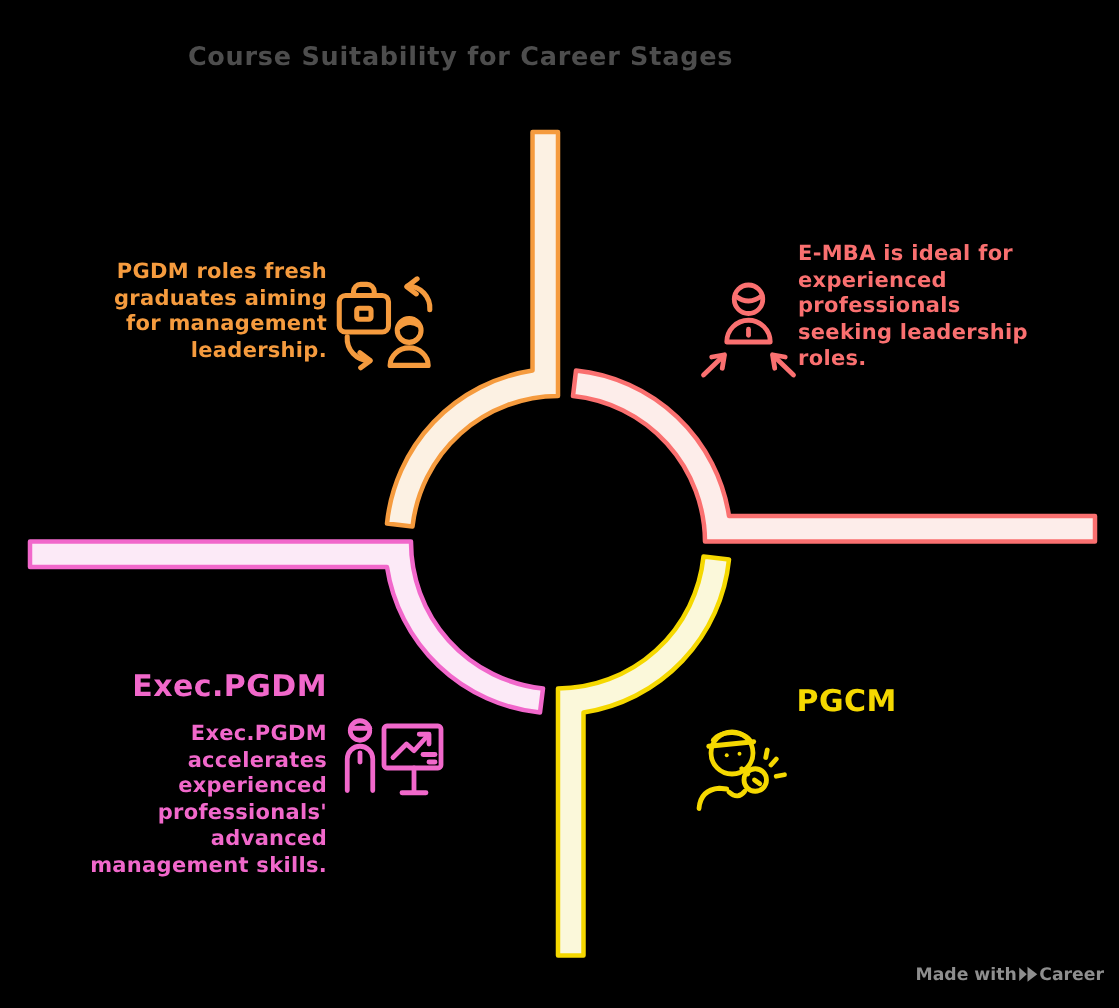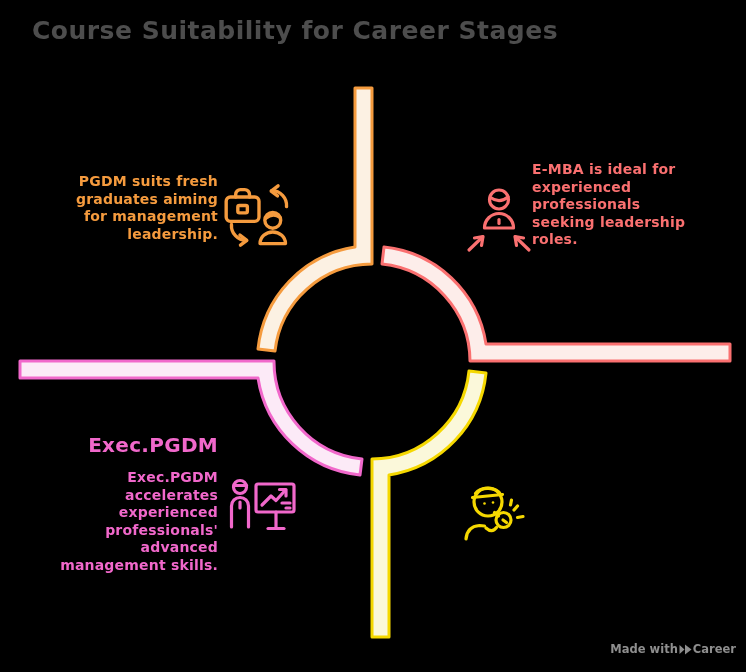--- a/index.html
+++ b/index.html
@@ -2,21 +2,21 @@
 <html><head>
 <meta charset="utf-8">
 <style>
   html,body{margin:0;padding:0;background:#000;}
   #canvas{
     position:relative;width:746px;height:672px;background:#000;overflow:hidden;
     font-family:"DejaVu Sans",sans-serif;font-weight:bold;
   }
   .title{
     position:absolute;top:16px;left:0;width:590px;text-align:center;
-    font-size:25px;letter-spacing:.5px;color:#4D4D4D;margin:0;
+    font-size:17px;letter-spacing:.5px;color:#4D4D4D;margin:12px;
   }
   .diagram-svg{position:absolute;left:0;top:0;}
   .arc{stroke-width:3;stroke-linejoin:round;}
   .section{position:absolute;color:var(--seg-color,#fff);}
   .section h2{margin:0;font-size:20px;letter-spacing:.3px;line-height:1.1;}
   .section .body{
     margin-top:13px;font-size:14px;line-height:1.25;white-space:pre;letter-spacing:.2px;
   }
   .align-right{text-align:right;}
   .align-left{text-align:left;}
@@ -40,21 +40,21 @@
     <path class="arc" d="M258 349 A115 115 0 0 1 355 247 L355 88 L372 88 L372 264 A98 98 0 0 0 275 351 Z" fill="#FCF1E3" stroke="#F59B3E"></path>
 
     <path class="arc" d="M384 247 A115 115 0 0 1 486 344 L730 344 L730 361 L470 361 A98 98 0 0 0 382 264 Z" fill="#FDEDEA" stroke="#FA7070"></path>
 
     <path class="arc" d="M360 475 A115 115 0 0 1 258 378 L20 378 L20 361 L274 361 A98 98 0 0 0 362 459 Z" fill="#FCEAF7" stroke="#F168CB"></path>
 
     <path class="arc" d="M486 373 A115 115 0 0 1 389 475 L389 637 L372 637 L372 459 A98 98 0 0 0 469 371 Z" fill="#FBF8DA" stroke="#F5D800"></path>
   </svg>
 
   <div class="section align-right" style="top: 160px; right: 528px; --seg-color: #F59B3E;">
-    <div class="body">PGDM suits fresh
+    <div class="body">PGDM roles fresh
 graduates aiming
 for management
 leadership.</div>
   </div>
   <div class="icon-box" style="left: 223px; top: 179px; --seg-color: #F59B3E;">
     <svg width="72" height="72" viewBox="0 0 68 68">
       <g class="hand">
         <rect x="3" y="17" width="31" height="23" rx="4"></rect>
         <path d="M12 17 v-2.5 a4.5 4.5 0 0 1 4.5 -4.5 h4 a4.5 4.5 0 0 1 4.5 4.5 V17"></path>
         <rect x="14" y="25" width="9" height="7" rx="1.5"></rect>
@@ -84,21 +84,21 @@
         <path d="M18.5 43 a14.5 14.5 0 0 1 29 0 Z"></path>
         <path d="M33 34.5 v4"></path>
         <path d="M3 65 L16.5 52"></path>
         <path d="M8.5 53 L17 51.5 L15.5 60.5"></path>
         <path d="M63 65 L49.5 52"></path>
         <path d="M57.5 53 L49 51.5 L50.5 60.5"></path>
       </g>
     </svg>
   </div>
 
-  <div class="section align-right" style="top: 434px; right: 528px; --seg-color: #F168CB;">
+  <div class="section align-right" style="top: 446px; right: 528px; --seg-color: #F168CB;">
     <h2>Exec.PGDM</h2>
     <div class="body">Exec.PGDM
 accelerates
 experienced
 professionals'
 advanced
 management skills.</div>
   </div>
   <div class="icon-box" style="left: 227px; top: 477px; --seg-color: #F168CB;">
     <svg width="70" height="70" viewBox="0 0 70 70">
@@ -112,20 +112,21 @@
         <path d="M52.5 12.5 L59 12.5 L59 19"></path>
         <path d="M55 26 h8"></path>
         <path d="M59 31 h4"></path>
         <path d="M49 35 v16"></path>
         <path d="M41 51.5 h16"></path>
       </g>
     </svg>
   </div>
 
   <div class="section align-left" style="top: 456px; left: 531px; --seg-color: #F5D800;">
+    <h2>PGCM</h2>
   </div>
   <div class="icon-box" style="left: 461px; top: 475px; --seg-color: #F5D800;">
     <svg width="72" height="74" viewBox="0 0 72 74">
       <g class="hand">
         <circle cx="27" cy="27" r="14"></circle>
         <path d="M14.5 18.5 a13.5 9 0 0 1 25 1"></path>
         <path d="M11.5 22.5 l30 -3"></path>
         <circle cx="23.5" cy="28.5" r="1.3" fill="currentColor" stroke="none"></circle>
         <circle cx="32" cy="27.5" r="1.3" fill="currentColor" stroke="none"></circle>
         <circle cx="42.5" cy="45" r="7.5"></circle>

